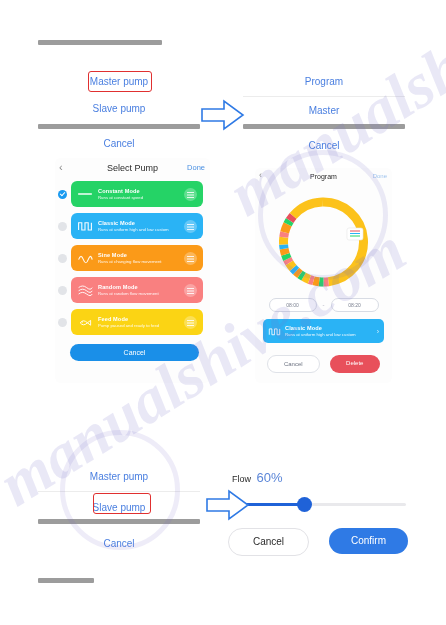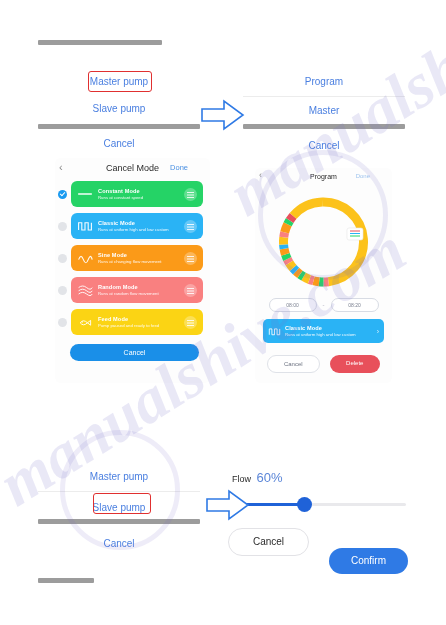--- a/index.html
+++ b/index.html
@@ -112,21 +112,21 @@
   }
   .ph-title {
     text-align: center;
     font-size: 9px;
     color: #2b2b2b;
     line-height: 20px;
     font-weight: normal;
   }
   .ph-done {
     position: absolute;
-    right: 22px; top: 5px;
+    right: 5px; top: 5px;
     font-size: 7.5px;
     color: #4a90e2;
     padding-left: 32px;
   }
 
   .mode-row {
     display: flex;
     align-items: center;
     margin: 0 0 6px 0;
   }
@@ -278,21 +278,20 @@
     background: #fff;
     line-height: 26px;
   }
   .btn-confirm-lg {
     background: #2f7ae5;
     border-radius: 18px;
     text-align: center;
     font-size: 10px;
     color: #fff;
     line-height: 26px;
-    margin-top: 20px;
   }
 </style>
 </head>
 <body>
 
 <div class="gray-bar" style="left:38px; top:40px; width:124px; height:5px;"></div>
 
 <div class="panel" style="left:38px; top:68px; width:162px; height:72px;">
 
   <div style="position:relative;height:26px;">
@@ -325,21 +324,21 @@
 
   <div class="gray-bar" style="position:absolute;left:0;top:56px;width:162px;height:5px;"></div>
 
   <div class="sheet-row" style="margin-top:7px;">Cancel</div>
 </div>
 
 <div class="phone" style="left:55px; top:158px; width:155px; height:225px;">
 
   <div class="ph-header">
     <span class="ph-back">‹</span>
-    <div class="ph-title">Cancel Mode</div>
+    <div class="ph-title">Select Pump</div>
     <span class="ph-done">Done</span>
   </div>
 
   <div style="padding:3px 7px 0 3px;">
 
     <div class="mode-row">
       <div class="radio on"></div>
       <div class="mode-card" style="background:#25d366;">
         <svg class="mode-ico" viewBox="0 0 20 20">
           <line x1="2" y1="10" x2="18" y2="10" stroke="#fff" stroke-width="1.6" stroke-linecap="round"></line>

